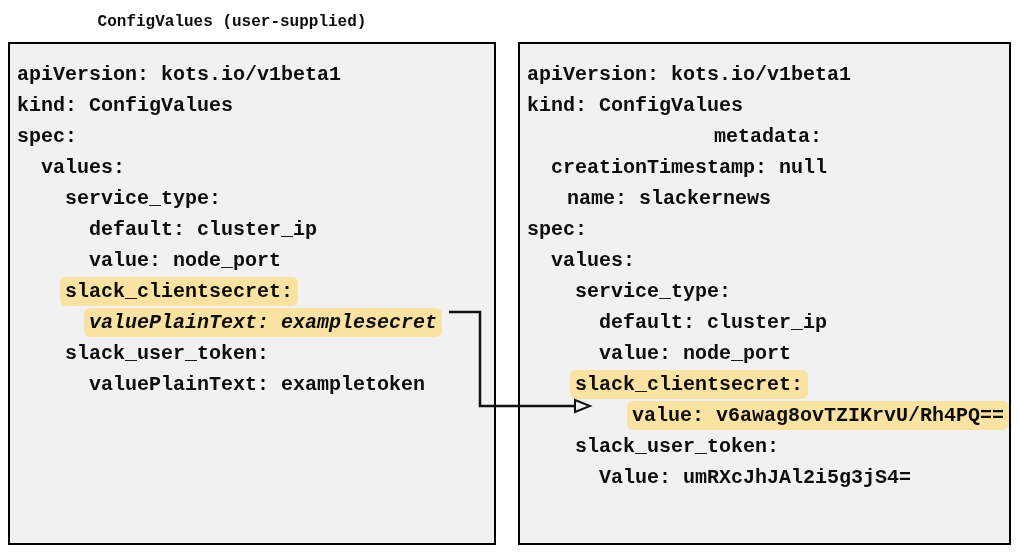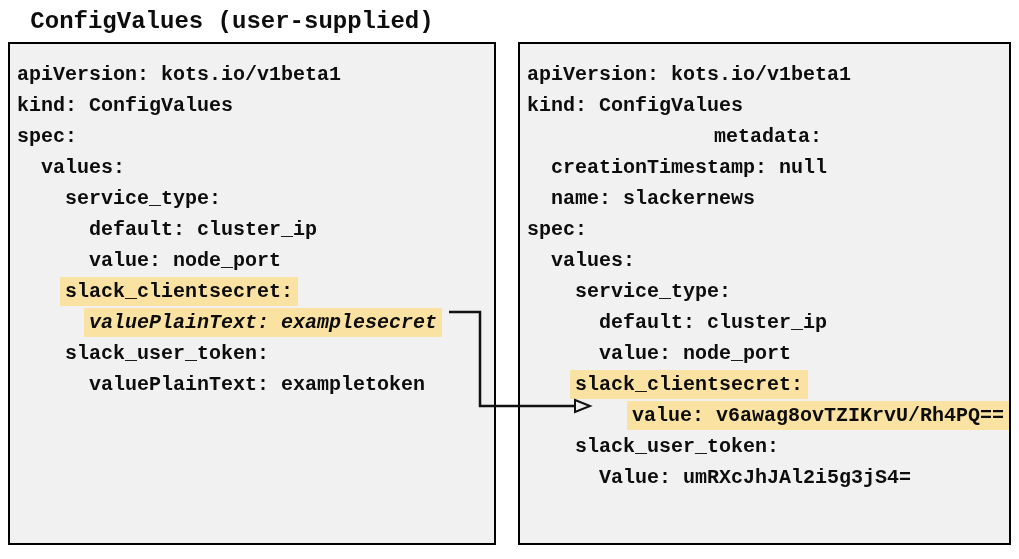--- a/index.html
+++ b/index.html
@@ -13,21 +13,21 @@
     position:relative;
     width:1019px;height:559px;
     background:#ffffff;
     font-family:"Liberation Mono","DejaVu Sans Mono",monospace;
     font-weight:bold;
     color:var(--ink);
     overflow:hidden;
   }
   .panel-title{
     position:absolute;top:10px;height:24px;line-height:24px;
-    font-size:24px;text-align:center;white-space:pre;
+    font-size:16px;text-align:center;white-space:pre;
     color:var(--ink);
   }
   #left-title{left:8px;width:448px;}
   #right-title{left:518px;width:453px;}
   .panel{
     position:absolute;top:42px;height:503px;
     background:var(--panel-bg);
     border:2px solid var(--panel-border);
     box-sizing:border-box;
     padding-top:15px;
@@ -36,20 +36,21 @@
   #right-panel{left:518px;width:493px;}
   .code{font-size:20px;}
   .line{
     height:31px;line-height:31px;
     white-space:pre;
   }
   .hl{
     background:var(--hl);
     padding:3px 5px;
     margin-left:-5px;
+    border-radius:6px;
   }
   #arrow-overlay{
     position:absolute;left:0;top:0;width:1019px;height:559px;
     pointer-events:none;
   }
 </style>
 </head>
 <body>
 
 <div id="stage">
@@ -72,21 +73,21 @@
         <div class="line" style="padding-left: calc(6ch + 7px);"><span class="txt">valuePlainText: exampletoken</span></div>
       </div>
   </div>
 
   <div id="right-panel" class="panel">
     <div class="code">
         <div class="line" style="padding-left: calc(0ch + 7px);"><span class="txt">apiVersion: kots.io/v1beta1</span></div>
         <div class="line" style="padding-left: calc(0ch + 7px);"><span class="txt">kind: ConfigValues</span></div>
         <div class="line" style="padding-left: calc(0ch + 7px); text-align: center;"><span class="txt">metadata:</span></div>
         <div class="line" style="padding-left: calc(2ch + 7px);"><span class="txt">creationTimestamp: null</span></div>
-        <div class="line" style="padding-left: calc(2ch + 7px);"><span class="txt">name: slackernews</span></div>
+        <div class="line" style="padding-left: calc(2ch + 7px); margin-left: 16px;"><span class="txt">name: slackernews</span></div>
         <div class="line" style="padding-left: calc(0ch + 7px);"><span class="txt">spec:</span></div>
         <div class="line" style="padding-left: calc(2ch + 7px);"><span class="txt">values:</span></div>
         <div class="line" style="padding-left: calc(4ch + 7px);"><span class="txt">service_type:</span></div>
         <div class="line" style="padding-left: calc(6ch + 7px);"><span class="txt">default: cluster_ip</span></div>
         <div class="line" style="padding-left: calc(6ch + 7px);"><span class="txt">value: node_port</span></div>
         <div class="line" style="padding-left: calc(4ch + 7px);"><span class="hl">slack_clientsecret:</span></div>
         <div class="line" style="padding-left: calc(6ch + 7px); text-align: right;"><span class="hl">value: v6awag8ovTZIKrvU/Rh4PQ==</span></div>
         <div class="line" style="padding-left: calc(4ch + 7px);"><span class="txt">slack_user_token:</span></div>
         <div class="line" style="padding-left: calc(6ch + 7px);"><span class="txt">Value: umRXcJhJAl2i5g3jS4=</span></div>
       </div>

